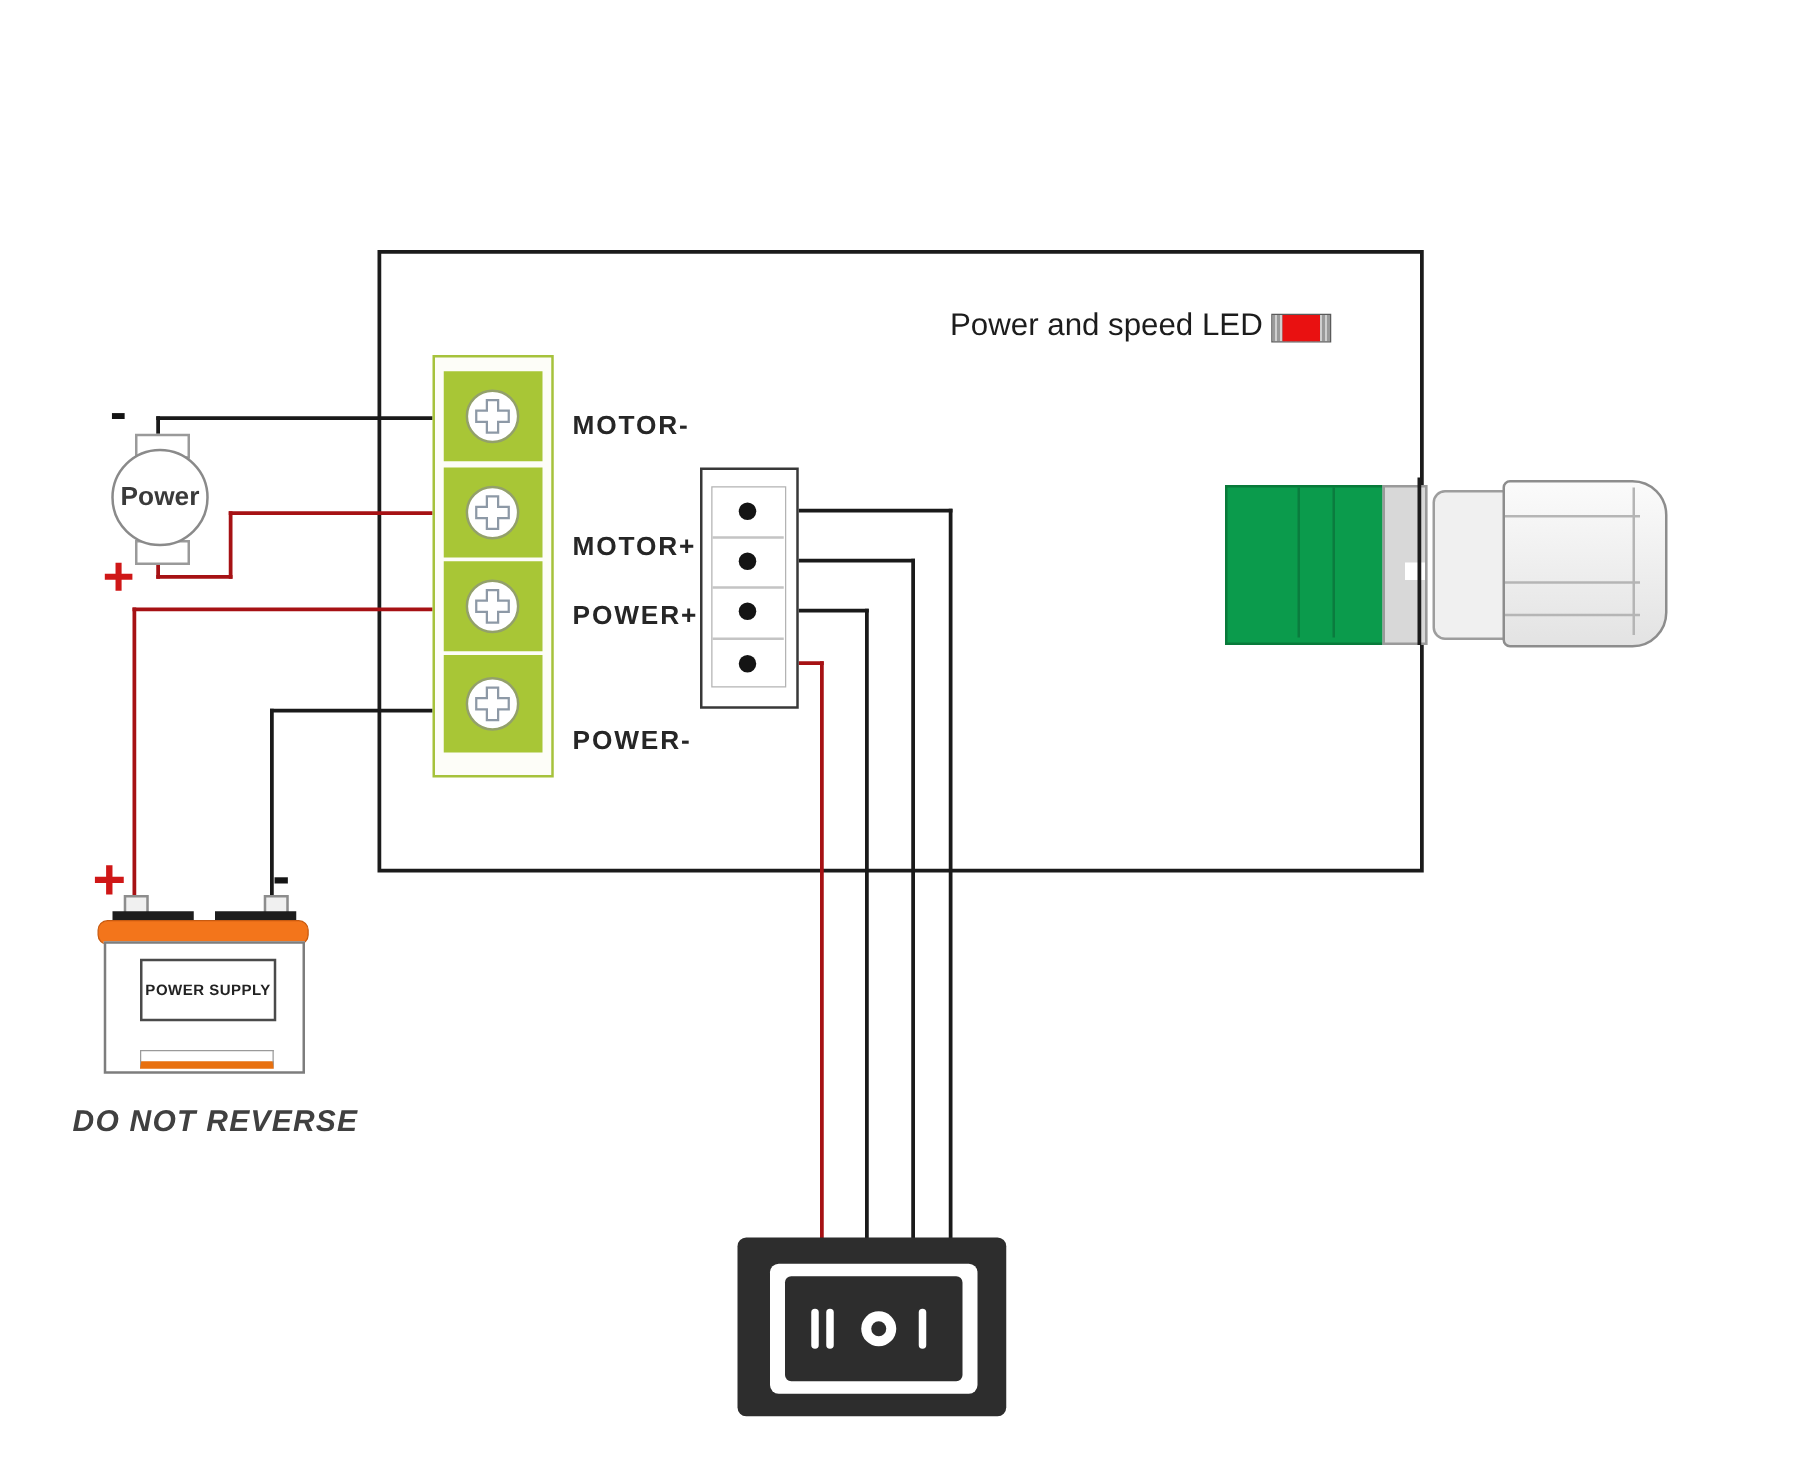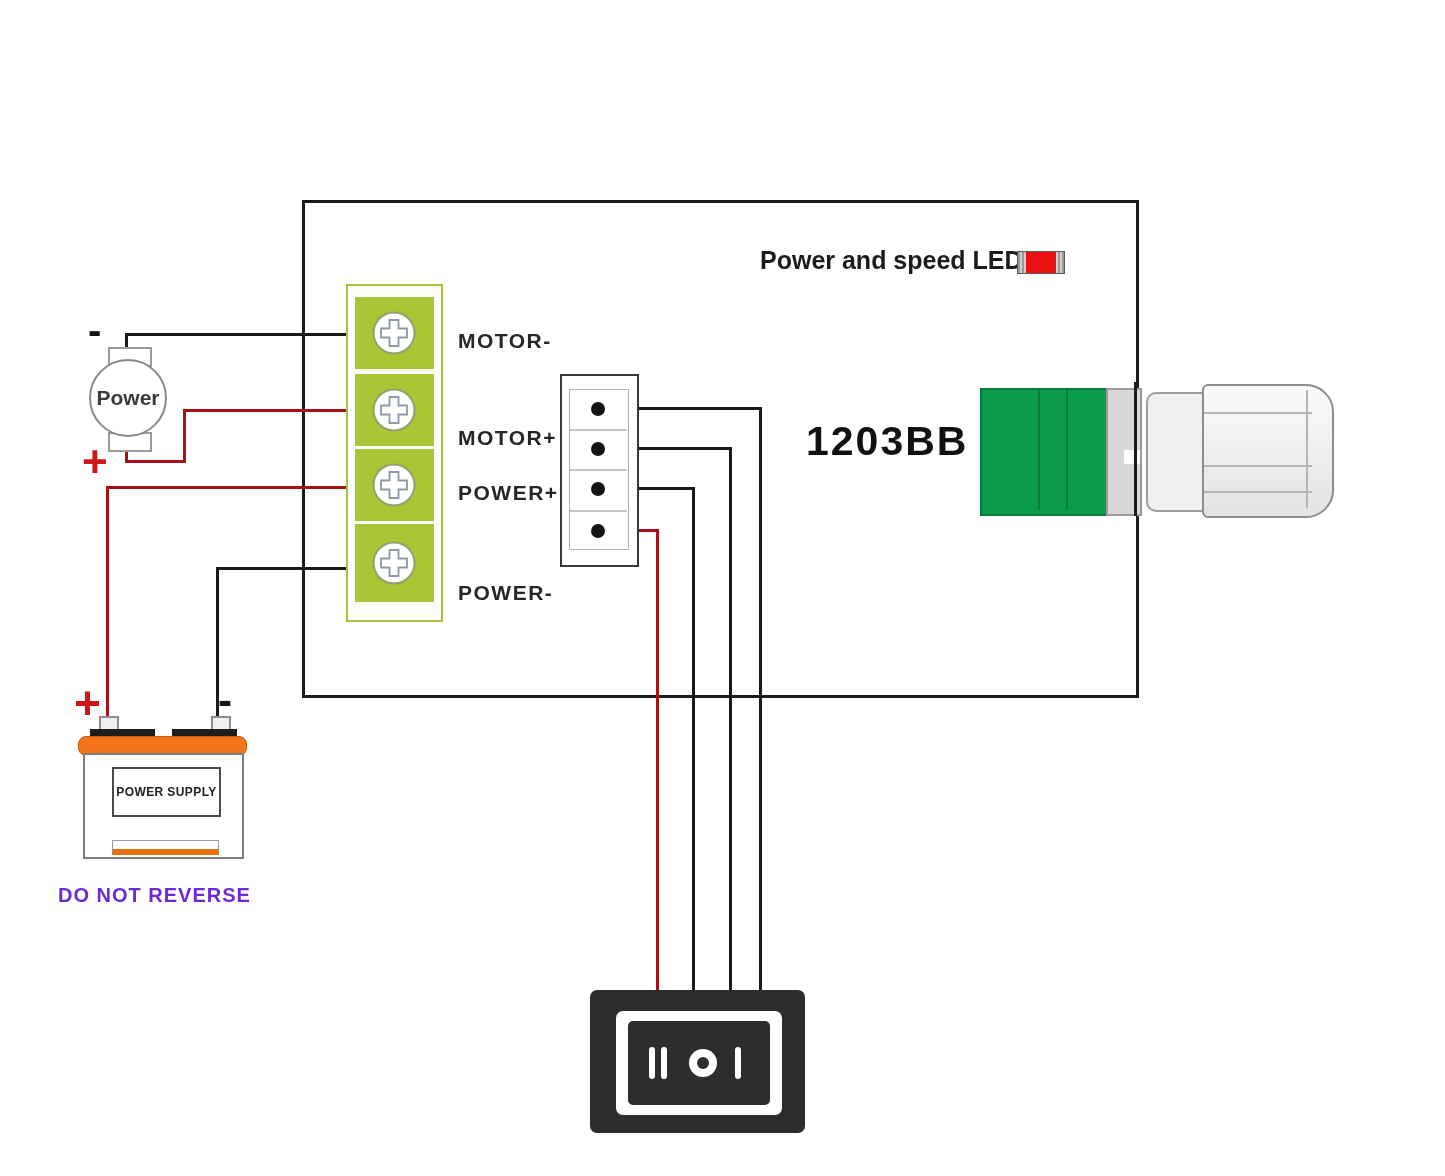--- a/index.html
+++ b/index.html
@@ -35,23 +35,23 @@
   
   .bat-post{width:16px;height:15px;background:#f0f0f0;border:2px solid #8d8d8d;top:716px;}
   .bat-bar{top:729px;height:8px;background:#1d1d1d;}
   .bat-band{left:78px;top:736px;width:167px;height:18px;background:#f3751b;border:1px solid #c85a10;border-radius:8px;}
   .bat-body{left:83px;top:753px;width:157px;height:102px;background:#fff;border:2px solid #7d7d7d;}
   .bat-label{left:112px;top:767px;width:105px;height:46px;border:2px solid #4a4a4a;background:#fff;
              display:flex;align-items:center;justify-content:center;font-size:12px;font-weight:bold;
              color:#222;letter-spacing:.4px;}
   .bat-strip{left:112px;top:840px;width:105px;height:8px;background:#fff;border:1.5px solid #9a9a9a;
              border-bottom:6px solid #e8700f;}
-  .warning{left:58px;top:884px;font-size:20px;font-weight:bold;color:#6d28d9;letter-spacing:1px;}
+  .warning{left:58px;top:884px;font-size:24px;font-weight:bold;color:#404040;letter-spacing:1px;font-style:italic;}
   
-  .led-label{left:760px;top:246px;font-size:25px;font-weight:bold;color:#1c1c1c;}
+  .led-label{left:760px;top:246px;font-size:25px;font-weight:normal;color:#1c1c1c;}
   .led-icon{left:1017px;top:251px;width:46px;height:21px;border:1px solid #5a5a5a;
             background:repeating-linear-gradient(90deg,#9a9a9a 0 2px,#cfcfcf 2px 4px);}
   .led-core{position:absolute;left:8px;right:8px;top:0;bottom:0;background:#e91111;}
   .model{left:806px;top:418px;font-size:41px;font-weight:bold;color:#111;letter-spacing:2px;}
   
   .pot-body{left:980px;top:388px;width:130px;height:124px;background:#0b9b4c;border:2px solid #087a3a;}
   .pot-line{top:390px;width:2px;height:120px;background:#0a7c3e;}
   .pot-collar{left:1106px;top:388px;width:32px;height:124px;background:#d8d8d8;border:2px solid #9a9a9a;}
   .pot-notch{left:1124px;top:450px;width:16px;height:14px;background:#fff;}
   .pot-borderline{left:1134px;top:382px;width:3px;height:134px;background:#1b1b1b;}
@@ -135,21 +135,20 @@
   <div class="abs conn-div" style="top:510px"></div>
   <div class="abs pin" style="left:591px;top:402px"></div>
   <div class="abs pin" style="left:591px;top:442px"></div>
   <div class="abs pin" style="left:591px;top:482px"></div>
   <div class="abs pin" style="left:591px;top:524px"></div>
 
   <div class="abs led-label">Power and speed LED</div>
   <div class="abs led-icon">
       <div class="led-core"></div>
     </div>
-  <div class="abs model">1203BB</div>
 
   <div class="abs motor-term" style="top:347px"></div>
   <div class="abs motor-term" style="top:432px"></div>
   <div class="abs motor-circle">Power</div>
   <div class="abs sign sign-dark" style="left:88px;top:310px;font-size:40px">-</div>
   <div class="abs sign sign-red" style="left:82px;top:440px;font-size:44px">+</div>
 
   <div class="abs sign sign-red" style="left:74px;top:680px;font-size:46px">+</div>
   <div class="abs sign sign-dark" style="left:218px;top:680px;font-size:42px">-</div>
   <div class="abs bat-post" style="left:99px"></div>

